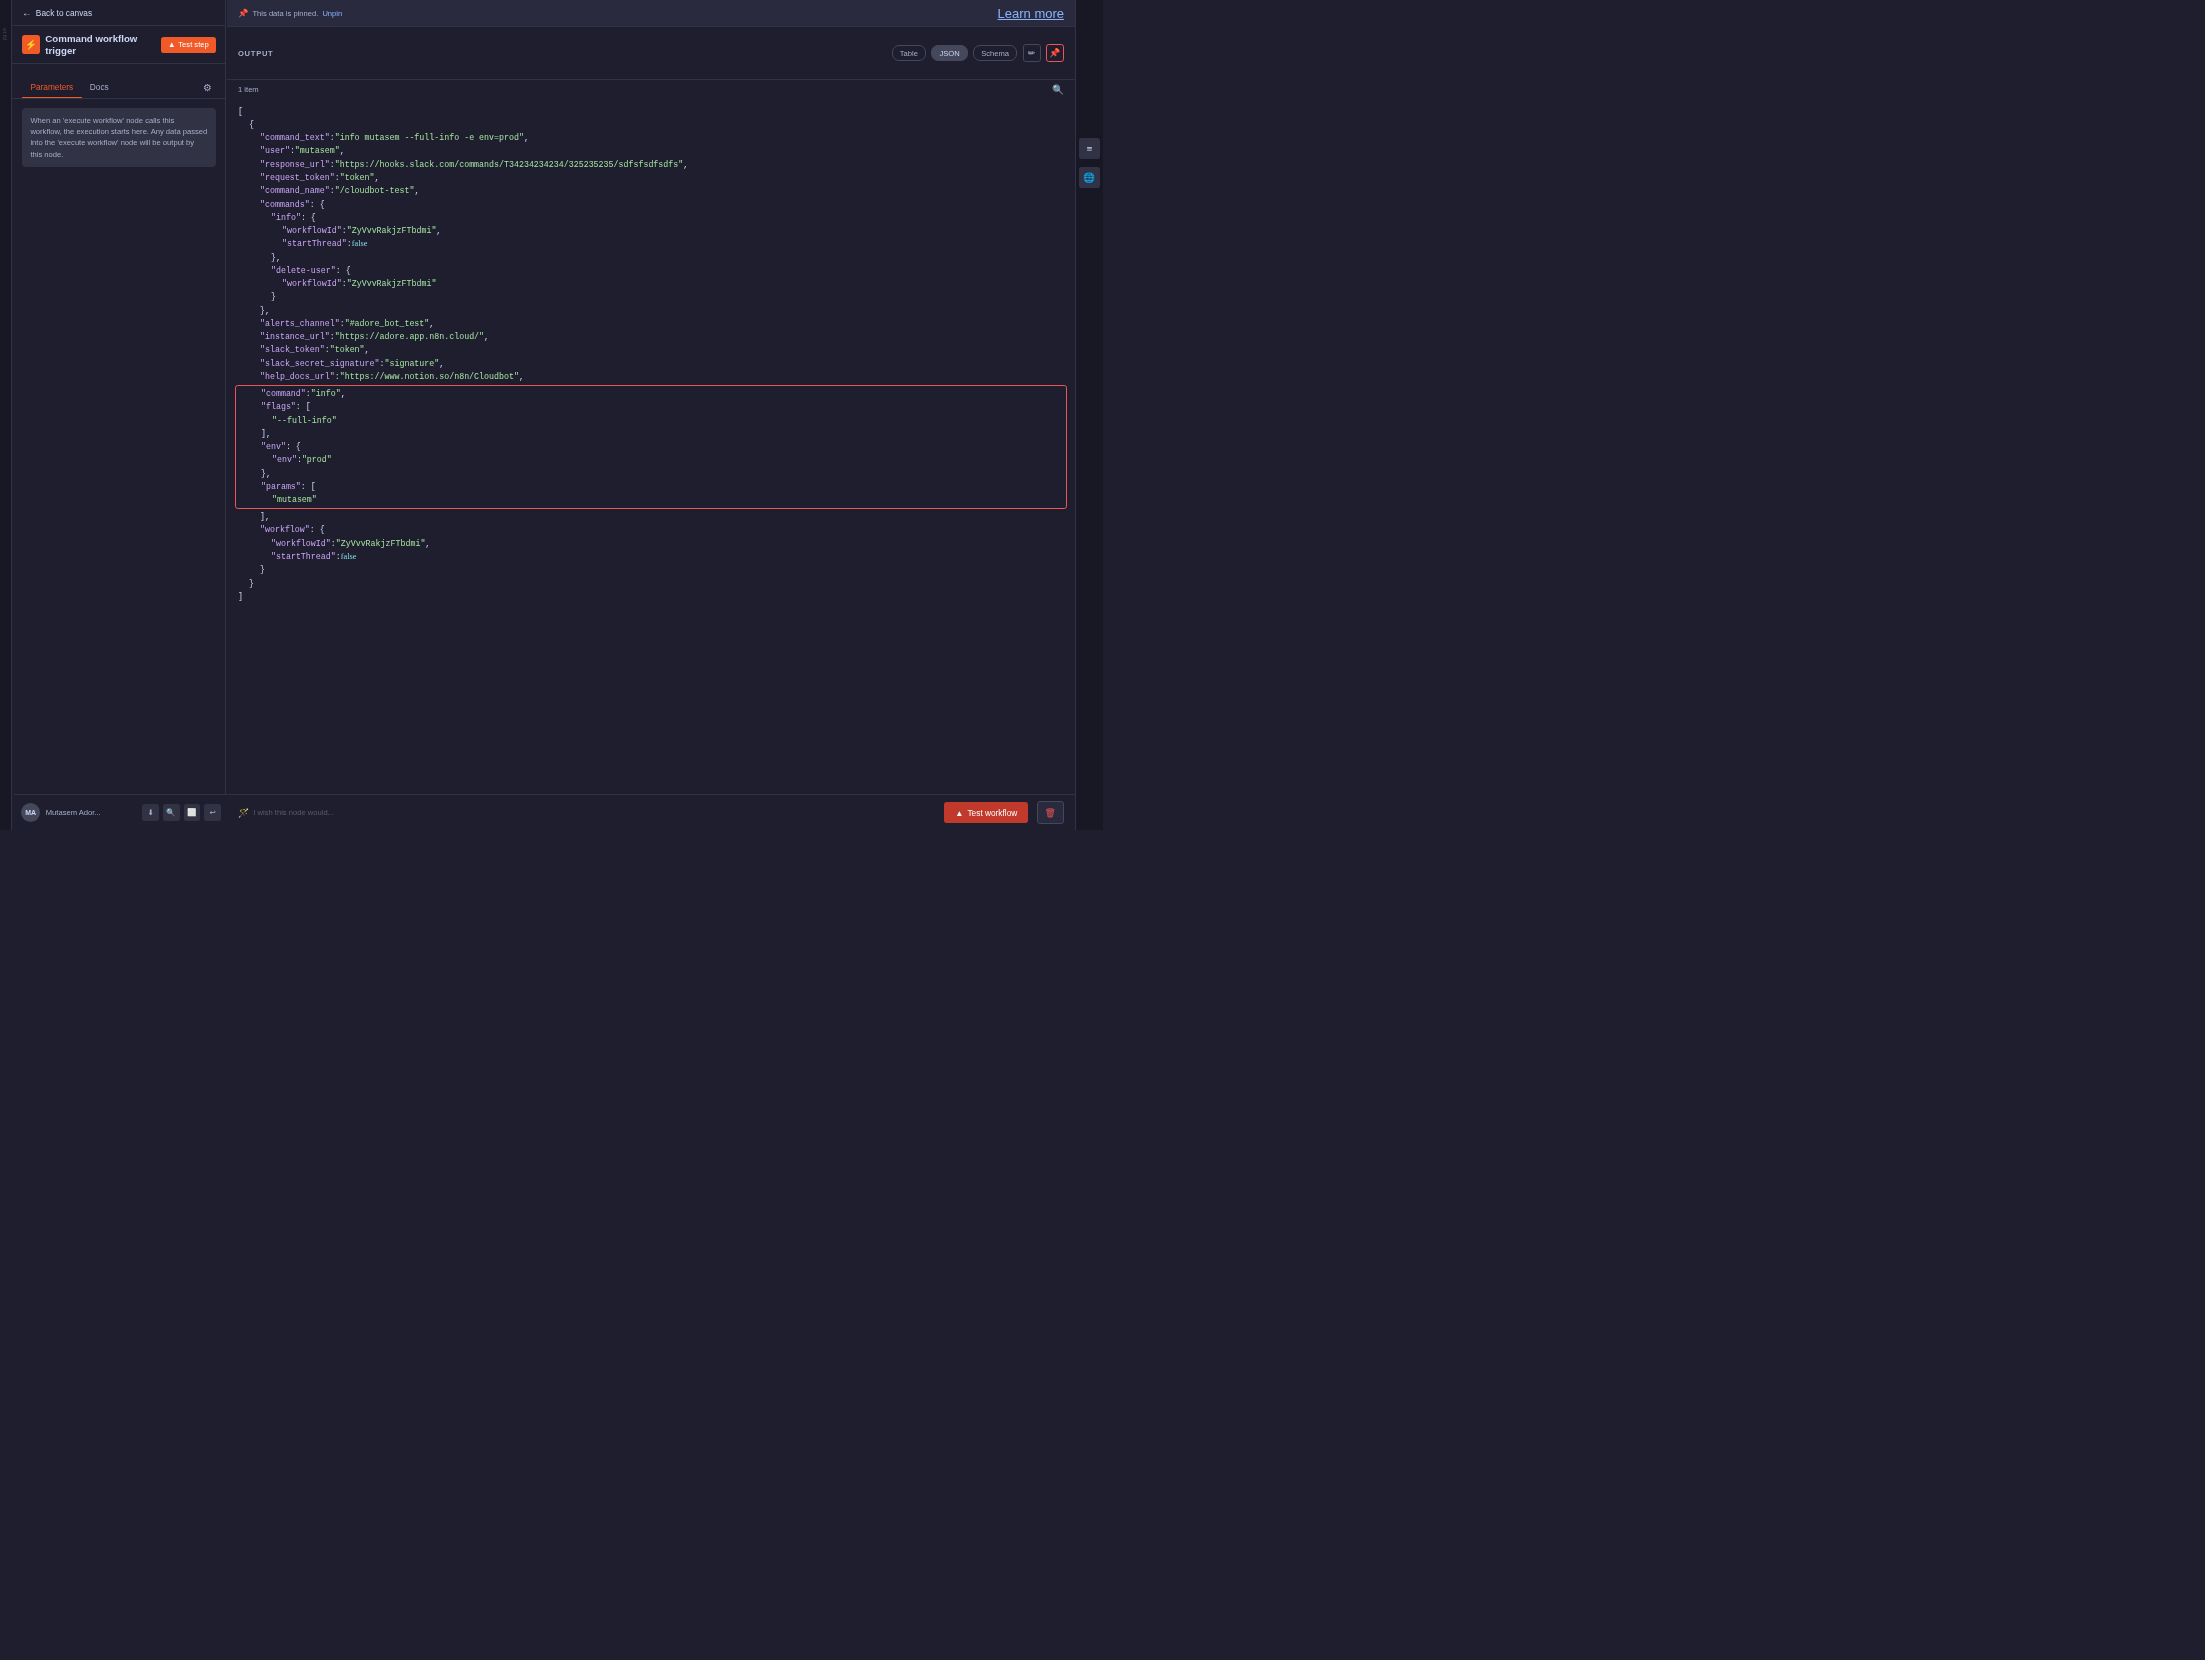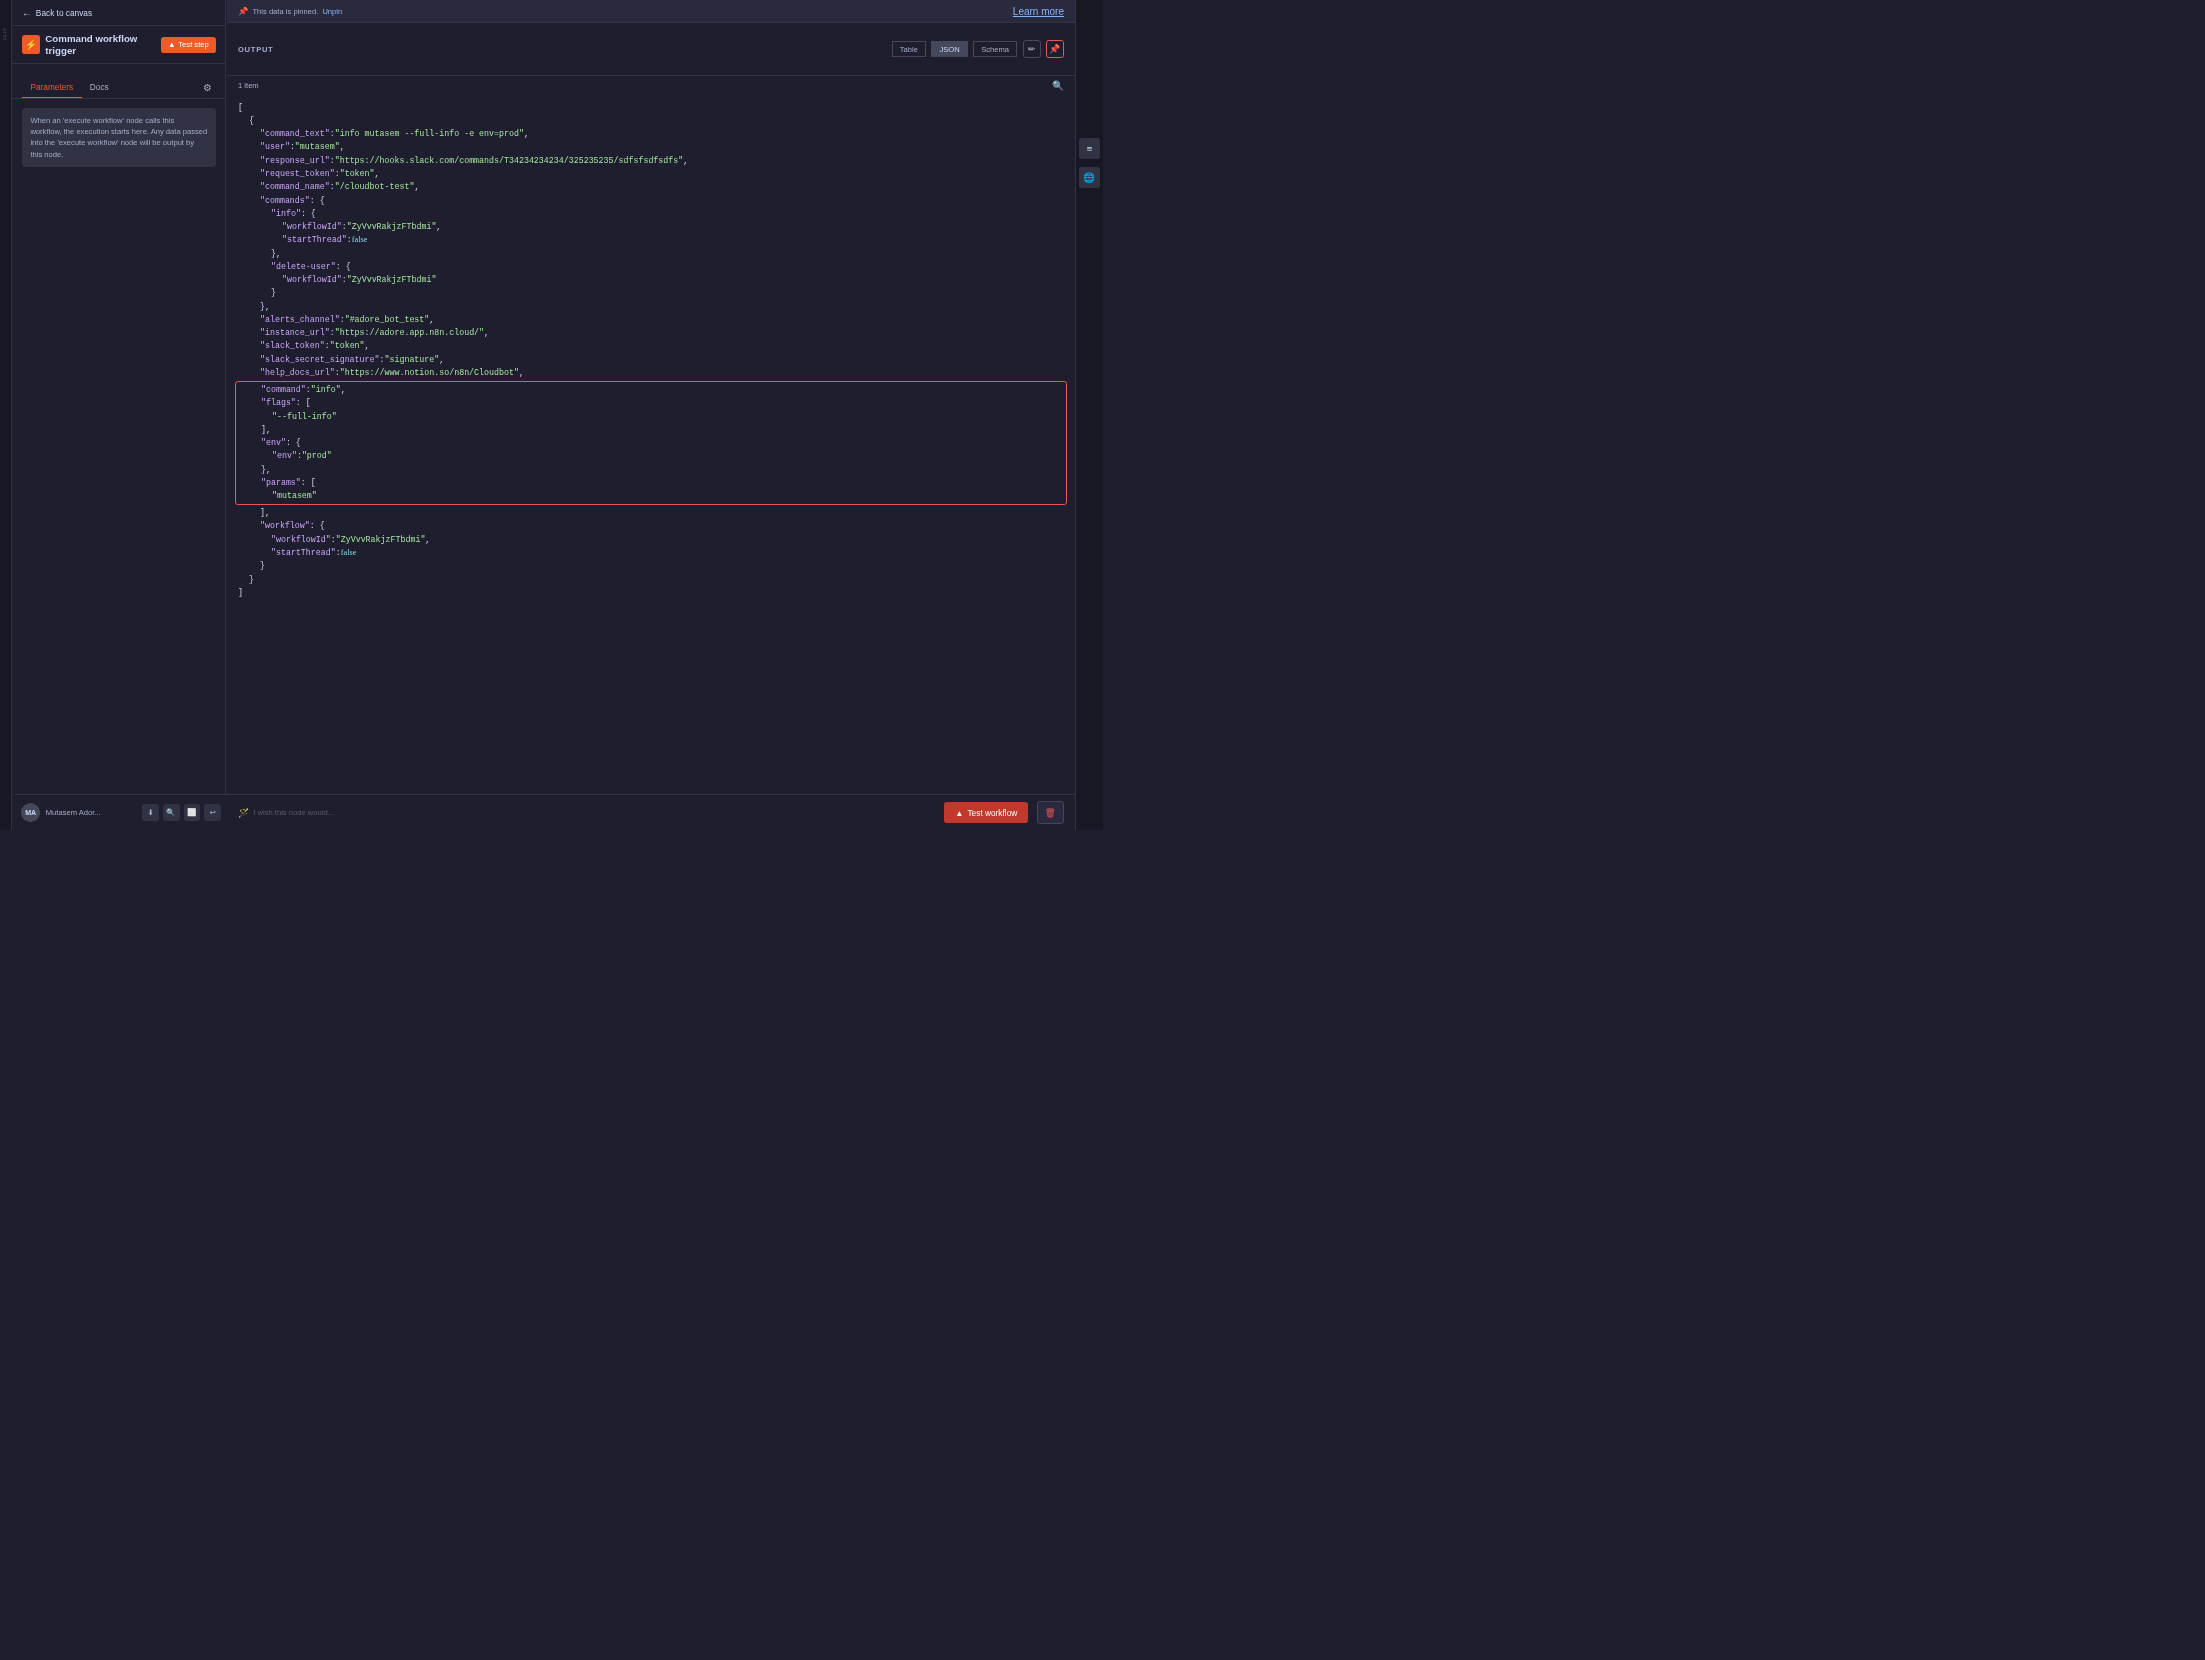--- a/index.html
+++ b/index.html
@@ -172,21 +172,21 @@
     }
     .pin-icon { color: #f1c40f; font-size: 8.3px; }
     .unpin-link {
       color: #89b4fa;
       cursor: pointer;
     }
     .learn-more-link {
       color: #89b4fa;
       cursor: pointer;
       text-decoration: underline;
-      font-size: 10px;
+      font-size: 13px;
     }
 
     .output-toolbar {
       display: flex;
       align-items: center;
       padding: 17px 11px;
       border-bottom: 0.7px solid #313244;
       gap: 5.5px;
     }
     .output-label {
@@ -194,21 +194,21 @@
       font-weight: 600;
       color: #a6adc8;
       letter-spacing: 0.7px;
       text-transform: uppercase;
       flex: 1;
     }
     .view-btn {
       padding: 2.8px 7px;
       font-size: 7.6px;
       border: 0.7px solid #45475a;
-      border-radius: 0;
+      border-radius: 7px;
       background: transparent;
       color: #a6adc8;
       cursor: pointer;
     }
     .view-btn.active {
       background: #45475a;
       color: #cdd6f4;
       text-align: center;
     }
     .edit-icon-btn {

